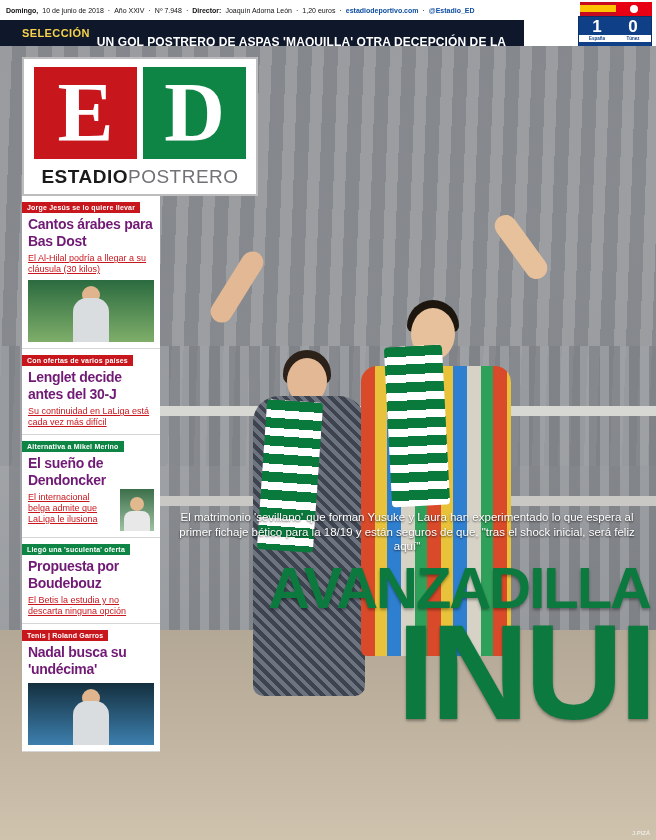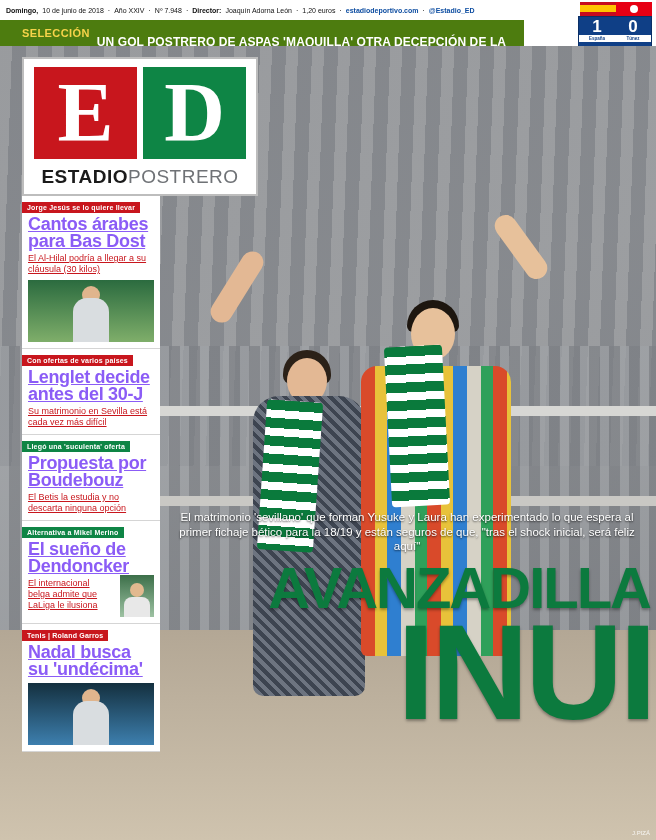--- a/index.html
+++ b/index.html
@@ -35,21 +35,21 @@
   }
   .meta-strip .sep { display: inline-block; width: 4px; }
   .meta-bold { font-weight: bold; }
   .meta-blue { color: #0d4da1; font-weight: bold; }
 
   
   .banner {
     position: absolute;
     left: 0; top: 20px;
     width: 524px; height: 26px;
-    background: #4d7c0f;
+    background: #0f172a;
     color: #ffffff;
     display: flex;
     align-items: center;
     box-sizing: border-box;
     padding-left: 22px;
   }
   .banner-kicker {
     font-size: 11px;
     font-weight: bold;
     letter-spacing: .4px;
@@ -268,27 +268,26 @@
     color: #ffffff;
     font-size: 7px;
     font-weight: bold;
     padding: 2px 5px;
     display: inline-block;
     margin: 0 0 3px 0;
     letter-spacing: .2px;
   }
   .side-kicker.green { background: #0e8545; }
   .side-title {
-    color: #8b5cf6;
-    font-size: 18px;
+    color: #701a75;
+    font-size: 14px;
     font-weight: bold;
     line-height: 17px;
     padding: 0 6px;
     letter-spacing: -.3px;
-    text-decoration: underline;
   }
   .side-sub {
     color: #c8161d;
     font-size: 9px;
     line-height: 11px;
     padding: 3px 6px 0 6px;
     text-decoration: underline;
   }
   .side-photo {
     margin: 5px 6px 0 6px;
@@ -487,42 +486,42 @@
       <div class="side-sub">El Al-Hilal podría a llegar a su cláusula (30 kilos)</div>
       <div class="side-photo">
         <div class="sp-head"></div>
         <div class="sp-figure"></div>
       </div>
     </div>
 
     <div class="side-item">
       <span class="side-kicker">Con ofertas de varios países</span>
       <div class="side-title">Lenglet decide antes del 30-J</div>
-      <div class="side-sub">Su matrimonio en Sevilla está cada vez más difícil</div>
-    </div>
-
-    <div class="side-item">
-      <span class="side-kicker green">Llegó una 'suculenta' oferta</span>
-      <div class="side-title">Propuesta por Boudebouz</div>
-      <div class="side-sub">El Betis la estudia y no descarta ninguna opción</div>
+      <div class="side-sub">Su continuidad en LaLiga está cada vez más difícil</div>
     </div>
 
     <div class="side-item">
       <span class="side-kicker green">Alternativa a Mikel Merino</span>
       <div class="side-title">El sueño de Dendoncker</div>
       <div class="side-inline">
         <div class="txt side-sub" style="padding-left:0;">El internacional belga admite que LaLiga le ilusiona</div>
         <div class="mini-photo">
           <div class="mh"></div>
           <div class="mb"></div>
         </div>
       </div>
     </div>
 
     <div class="side-item">
+      <span class="side-kicker green">Llegó una 'suculenta' oferta</span>
+      <div class="side-title">Propuesta por Boudebouz</div>
+      <div class="side-sub">El Betis la estudia y no descarta ninguna opción</div>
+    </div>
+
+    <div class="side-item">
       <span class="side-kicker">Tenis | Roland Garros</span>
       <div class="side-title">Nadal busca su 'undécima'</div>
       <div class="side-photo p2">
         <div class="sp-head"></div>
         <div class="sp-figure"></div>
       </div>
     </div>
 
   </div>
 </div>

